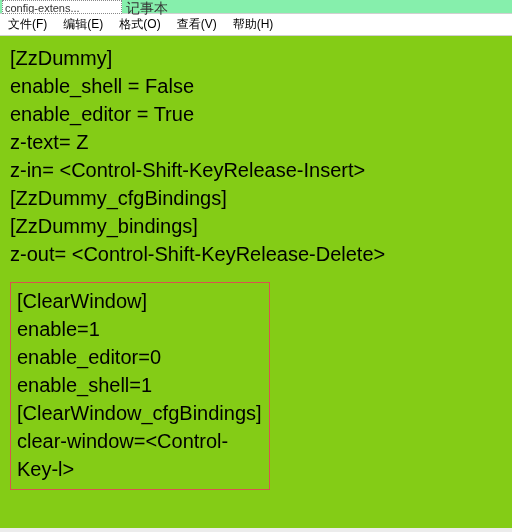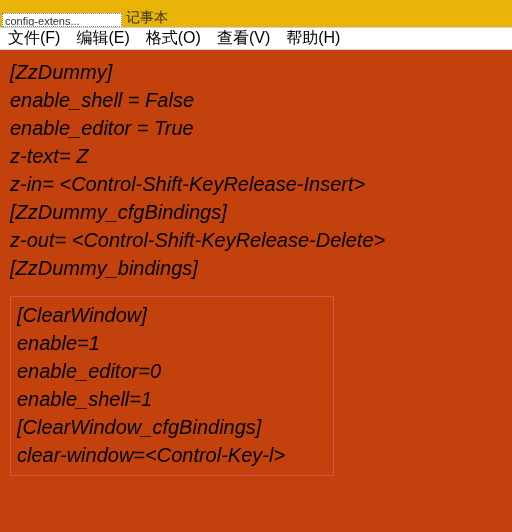--- a/index.html
+++ b/index.html
@@ -9,24 +9,24 @@
     }
     body {
       font-family: "Microsoft YaHei", "SimSun", Arial, sans-serif;
       font-size: 12px;
       background: #ececec;
       width: 512px;
       height: 532px;
       overflow: hidden;
     }
     .title-bar {
-      height: 28px;
-      background: #eab308;
+      height: 14px;
+      background: #86efac;
       display: flex;
-      align-items: flex-end;
+      align-items: flex-start;
       padding: 0 2px;
       border-bottom: 1px solid #d0d0d0;
     }
     .title-box {
       border: 1px dotted #888;
       padding: 0 2px;
       font-size: 11px;
       color: #333;
       background: #fff;
       height: 14px;
@@ -42,43 +42,42 @@
     .menu-bar {
       height: 22px;
       background: #fff;
       display: flex;
       align-items: center;
       padding: 0 4px;
       border-bottom: 1px solid #d0d0d0;
       gap: 8px;
     }
     .menu-item {
-      font-size: 16px;
+      font-size: 12px;
       color: #000;
       cursor: default;
       padding: 2px 4px;
     }
     .content {
-      background: #c2410c;
+      background: #84cc16;
       padding: 8px 10px;
       height: calc(100% - 40px);
       position: relative;
-      font-style: italic;
     }
     .text-line {
       font-family: "Segoe UI", Arial, sans-serif;
       font-size: 20px;
       color: #000;
       line-height: 1.4;
     }
     .block2 {
       border: 1px solid #d9534f;
       margin-top: 14px;
       padding: 4px 6px 6px 6px;
-      width: 324px;
+      width: 260px;
     }
   </style>
 </head>
 <body>
 
 <div class="title-bar">
   <div class="title-box">config-extens...</div>
   <span class="title-suffix">记事本</span>
 </div>
 
@@ -91,22 +90,22 @@
 </div>
 
 <div class="content">
   <div>
     <div class="text-line">[ZzDummy]</div>
     <div class="text-line">enable_shell = False</div>
     <div class="text-line">enable_editor = True</div>
     <div class="text-line">z-text= Z</div>
     <div class="text-line">z-in= &lt;Control-Shift-KeyRelease-Insert&gt;</div>
     <div class="text-line">[ZzDummy_cfgBindings]</div>
+    <div class="text-line">[ZzDummy_bindings]</div>
     <div class="text-line">z-out= &lt;Control-Shift-KeyRelease-Delete&gt;</div>
-    <div class="text-line">[ZzDummy_bindings]</div>
   </div>
 
   <div class="block2">
     <div class="text-line">[ClearWindow]</div>
     <div class="text-line">enable=1</div>
     <div class="text-line">enable_editor=0</div>
     <div class="text-line">enable_shell=1</div>
     <div class="text-line">[ClearWindow_cfgBindings]</div>
     <div class="text-line">clear-window=&lt;Control-Key-l&gt;</div>
   </div>

